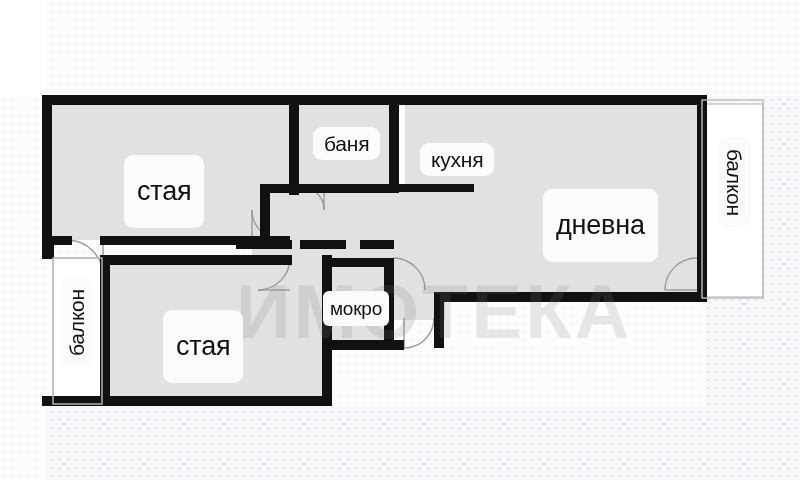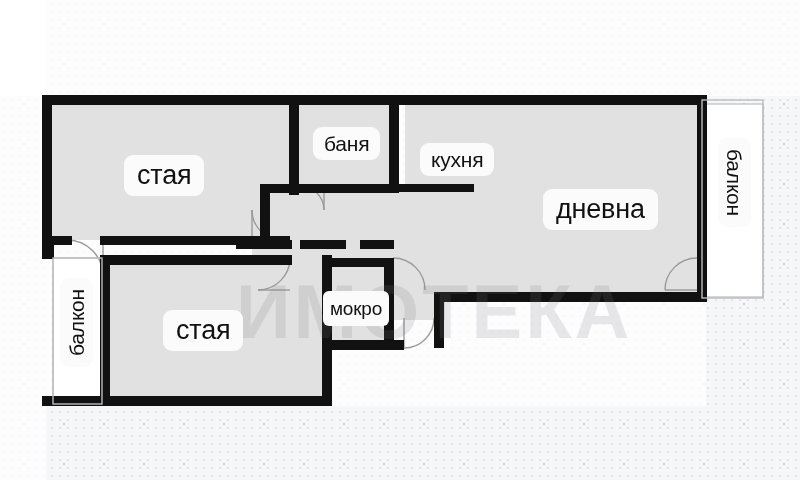--- a/index.html
+++ b/index.html
@@ -51,21 +51,21 @@
     color: #111111;
     font-family: "Liberation Sans", sans-serif;
     font-weight: 400;
     line-height: 1;
     white-space: nowrap;
     display: flex;
     align-items: center;
     justify-content: center;
     letter-spacing: -0.2px;
   }
-  .room-label.lg   { font-size: 27px; padding: 7px 13px; }
+  .room-label.lg   { font-size: 27px; padding: 23px 13px; }
   .room-label.md   { font-size: 21px; padding: 6px 11px; }
   .room-label.sm   { font-size: 19px; padding: 8px 7px;  border-radius: 6px; }
   .room-label.vert-cw  { writing-mode: vertical-rl; font-size: 21px; padding: 11px 6px; }
   .room-label.vert-ccw { writing-mode: vertical-rl; transform: rotate(180deg); font-size: 21px; padding: 11px 6px; }
 
   
   .wm-main {
     position: absolute;
     font-family: "Liberation Sans", sans-serif;
     font-weight: 700;

